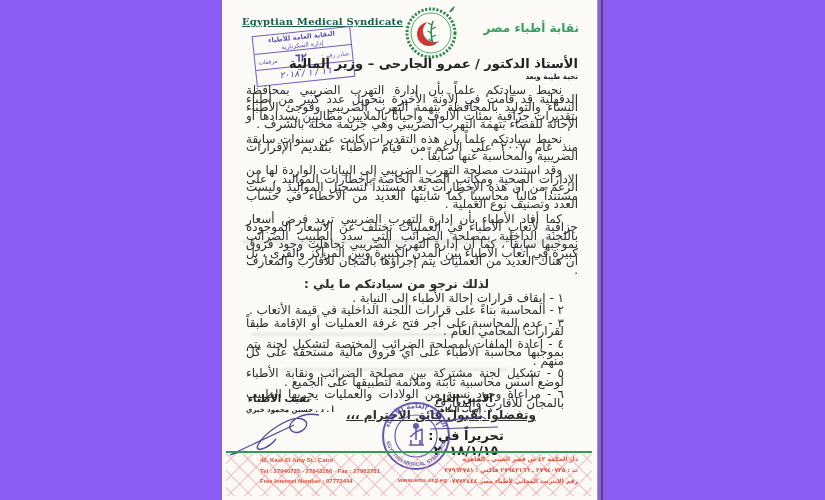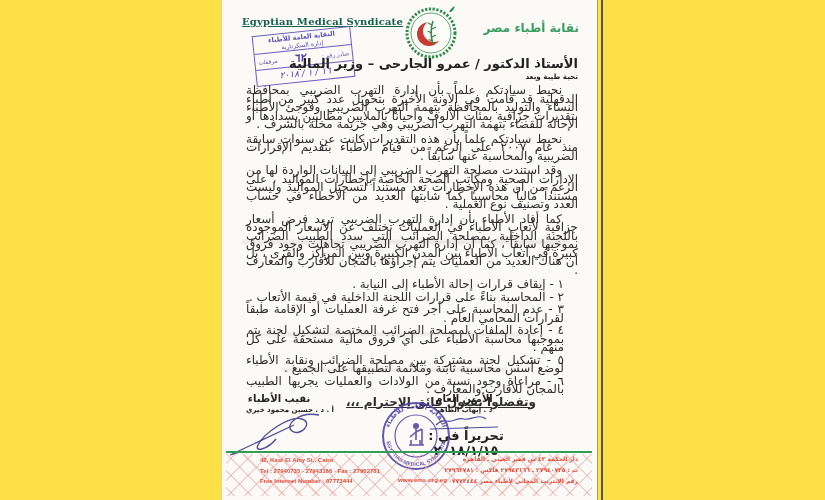--- a/index.html
+++ b/index.html
@@ -1,16 +1,16 @@
 <!DOCTYPE html>
 <html lang="ar"><head>
 <meta charset="utf-8">
 <style>
   html,body{margin:0;padding:0;background:#ffffff;width:825px;height:500px;overflow:hidden;}
-  .stage{position:relative;width:825px;height:500px;background:#fde047;font-family:"DejaVu Sans",sans-serif;}
+  .stage{position:relative;width:825px;height:500px;background:#8b5cf6;font-family:"DejaVu Sans",sans-serif;}
   
   .page{position:absolute;left:222px;top:0;width:375px;height:500px;
         background:#fbfaf6;border-right:1px solid #9a9a96;}
   .scan-edge{position:absolute;left:601px;top:0;width:2px;height:500px;background:#55514e;}
   
   .letterhead-en{position:absolute;left:20px;top:16px;width:170px;
         font-family:"DejaVu Serif",serif;font-weight:bold;font-size:10px;color:#17604a;
         text-decoration:underline;letter-spacing:.2px;}
   .letterhead-ar{position:absolute;right:18px;top:21px;font-size:12px;font-weight:bold;
         color:#3a9e63;direction:rtl;}
@@ -98,20 +98,21 @@
     </div>
 
     <div class="recipient">الأستاذ الدكتور / عمرو الجارحى – وزير المالية</div>
     <div class="greeting">تحية طيبة وبعد</div>
 
     <div class="body">
       <p class="p1">نحيط سيادتكم علماً بأن إدارة التهرب الضريبي بمحافظة الدقهلية قد قامت في الآونة الأخيرة بتحويل عدد كبير من أطباء النساء والتوليد بالمحافظة بتهمة التهرب الضريبي وفوجئ الأطباء بتقديرات جزافية بمئات الألوف وأحياناً بالملايين مطالبين بسدادها أو الإحالة للقضاء بتهمة التهرب الضريبي وهي جريمة مخلة بالشرف .</p>
       <p class="p2">نحيط سيادتكم علماً بأن هذه التقديرات كانت عن سنوات سابقة منذ عام ٢٠٠٧ على الرغم من قيام الأطباء بتقديم الإقرارات الضريبية والمحاسبة عنها سابقاً .</p>
       <p class="p3">وقد استندت مصلحة التهرب الضريبي إلى البيانات الواردة لها من الإدارات الصحية ومكاتب الصحة الخاصة بإخطارات المواليد ، على الرغم من أن هذه الإخطارات تعد مستنداً لتسجيل المواليد وليست مستنداً مالياً محاسبياً كما شابتها العديد من الأخطاء في حساب العدد وتصنيف نوع العملية .</p>
       <p class="p5">كما أفاد الأطباء بأن إدارة التهرب الضريبي تريد فرض أسعار جزافية لأتعاب الأطباء في العمليات تختلف عن الأسعار الموجودة باللجنة الداخلية بمصلحة الضرائب التي سدد الطبيب الضرائب بموجبها سابقاً ، كما أن إدارة التهرب الضريبي تجاهلت وجود فروق كبيرة في أتعاب الأطباء بين المدن الكبيرة وبين المراكز والقرى ، بل أن هناك العديد من العمليات يتم إجراؤها بالمجان للأقارب والمعارف .</p>
+      <p class="np intro">لذلك نرجو من سيادتكم ما يلي :</p>
       <div class="reqs">
         <p>١ - إيقاف قرارات إحالة الأطباء إلى النيابة .</p>
         <p>٢ - المحاسبة بناءً على قرارات اللجنة الداخلية في قيمة الأتعاب .</p>
         <p>٣ - عدم المحاسبة على أجر فتح غرفة العمليات أو الإقامة طبقاً لقرارات المحامي العام .</p>
         <p>٤ - إعادة الملفات لمصلحة الضرائب المختصة لتشكيل لجنة يتم بموجبها محاسبة الأطباء على أي فروق مالية مستحقة على كل منهم .</p>
         <p>٥ - تشكيل لجنة مشتركة بين مصلحة الضرائب ونقابة الأطباء لوضع أسس محاسبية ثابتة وملائمة لتطبيقها على الجميع .</p>
         <p>٦ - مراعاة وجود نسبة من الولادات والعمليات يجريها الطبيب بالمجان للأقارب والمعارف .</p>
       </div>
       <p class="np salutation">وتفضلوا بقبول فائق الاحترام ،،،</p>
     </div>

